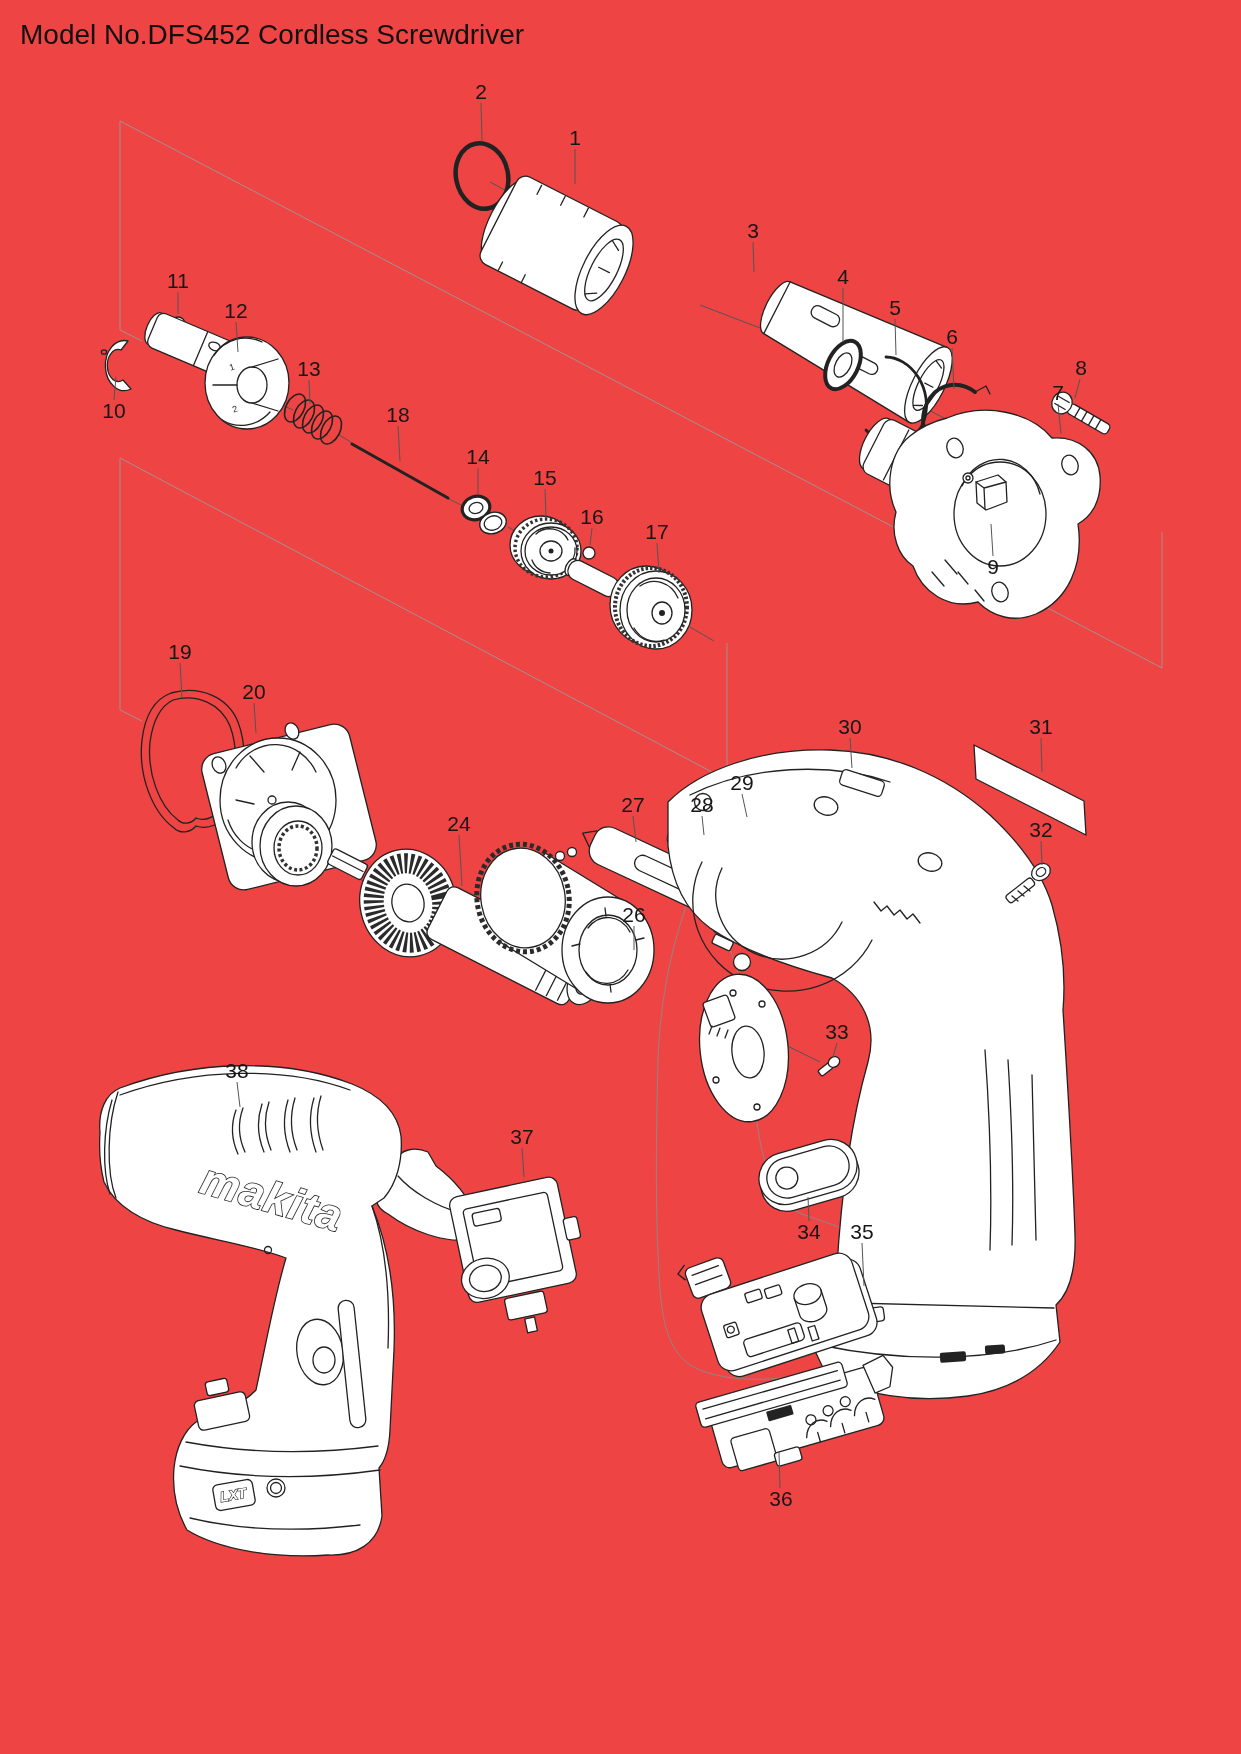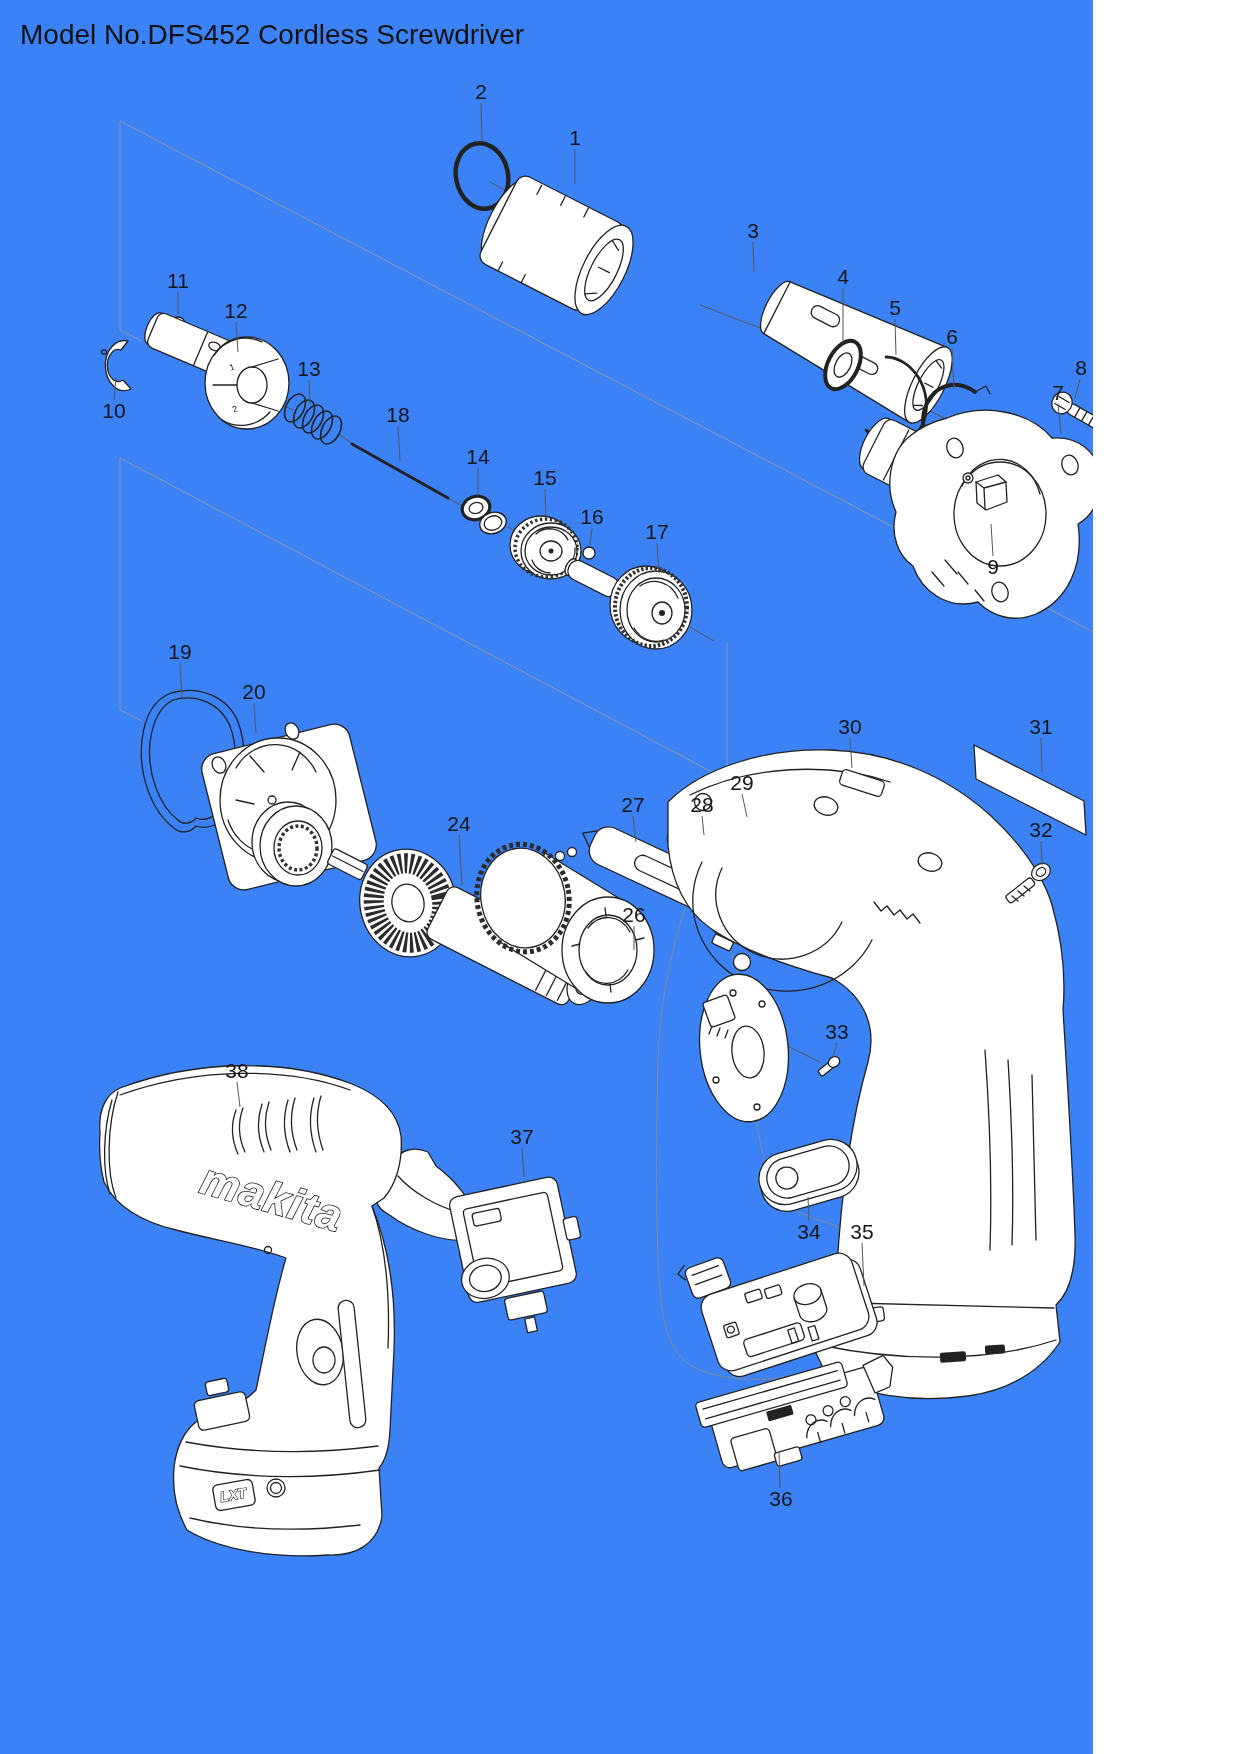--- a/index.html
+++ b/index.html
@@ -1,16 +1,16 @@
 <!DOCTYPE html>
 <html><head>
 <meta charset="utf-8">
 <style>
   html,body{margin:0;padding:0;background:#ffffff;}
-  .page{position:relative;width:1093px;height:1754px;background:#3b82f6;overflow:hidden;
+  .page{position:relative;width:1241px;height:1754px;background:#ef4444;overflow:hidden;
         font-family:"Liberation Sans", sans-serif;}
   svg{position:absolute;left:0;top:0;}
   .ln{stroke:#222;stroke-width:1.3;fill:none;stroke-linecap:round;stroke-linejoin:round;}
   .fw{stroke:#222;stroke-width:1.3;fill:#fff;stroke-linecap:round;stroke-linejoin:round;}
   .thin{stroke:#555;stroke-width:1;fill:none;}
   .panel{stroke:#9a9a9a;stroke-width:0.9;fill:none;}
   .ghost{stroke:#8a8a8a;stroke-width:0.9;fill:none;}
   .plbl{font-size:21px;fill:#161616;text-anchor:middle;}
   .title{font-size:28px;fill:#111;}
   .logo{font-size:44px;font-weight:bold;font-style:italic;fill:#fff;stroke:#222;stroke-width:1.6;

